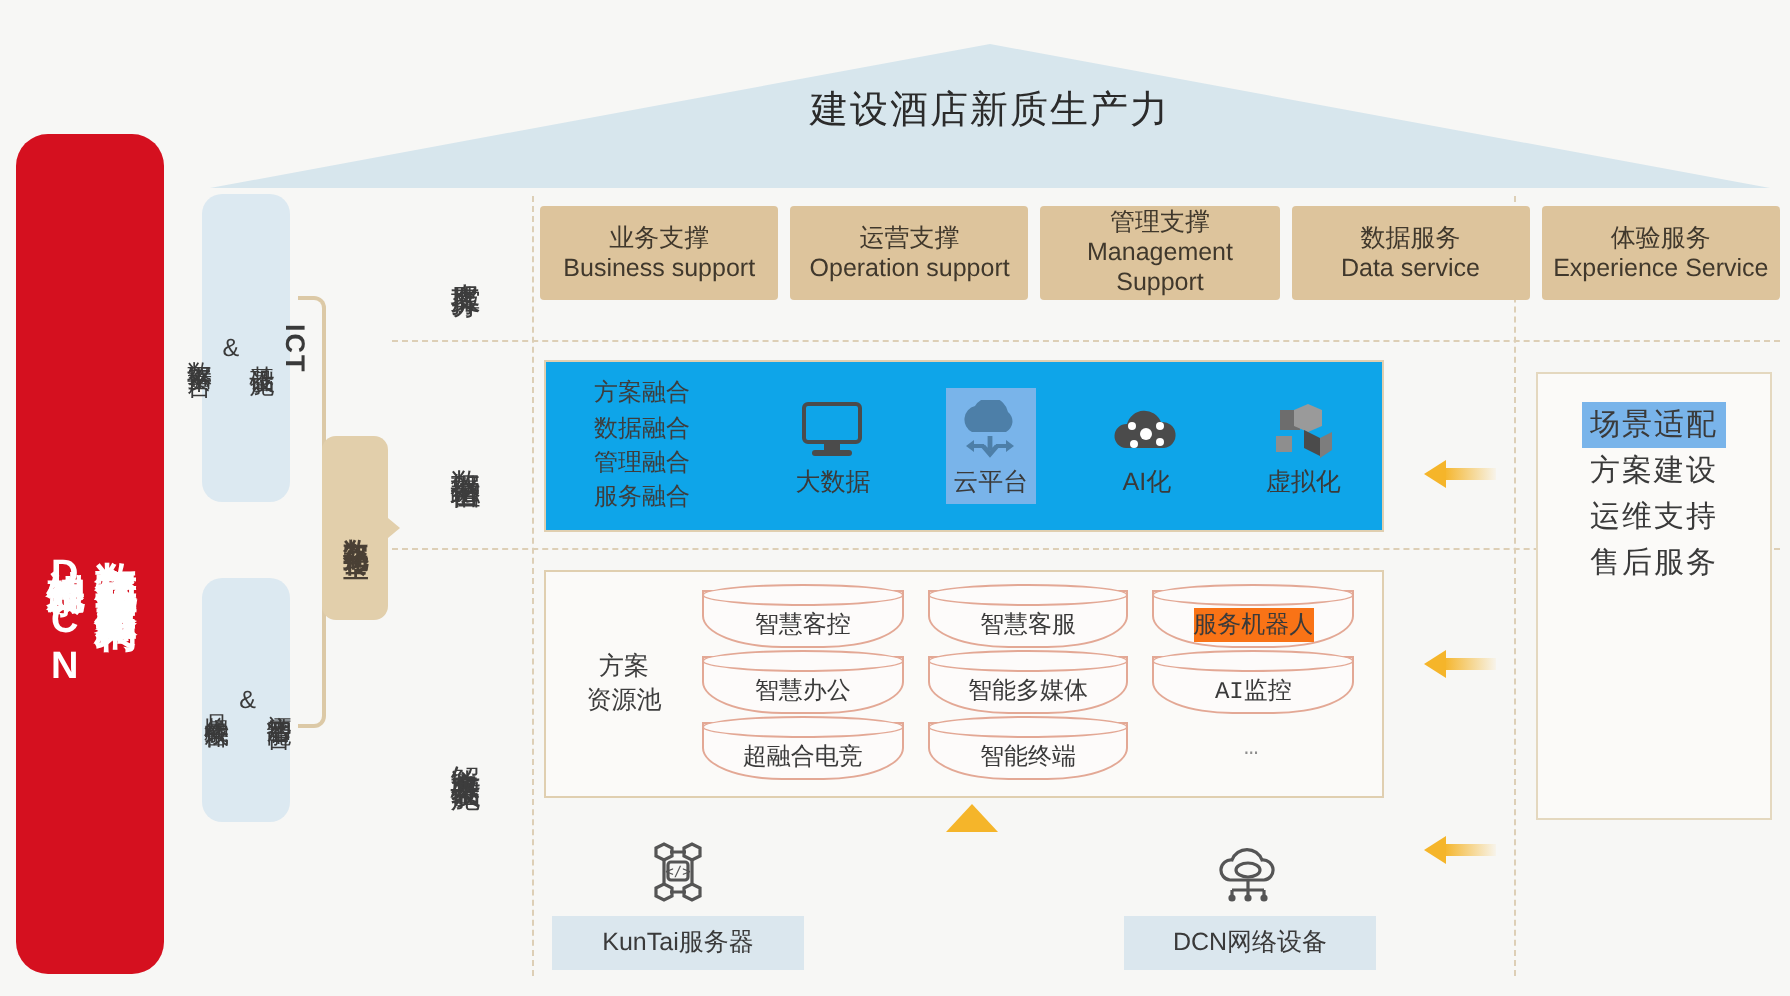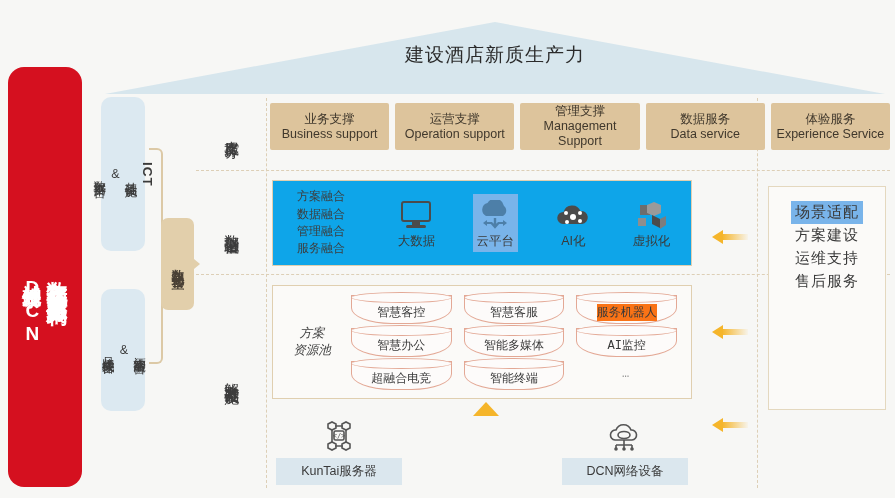--- a/index.html
+++ b/index.html
@@ -230,21 +230,20 @@
     background: #fbfaf8;
     display: flex;
     align-items: center;
   }
   .pool-title {
     width: 78px;
     text-align: center;
     font-size: 12.5px;
     color: #3d3d3d;
     line-height: 1.4;
-    font-style: italic;
   }
   .pool-grid {
     flex: 1;
     display: grid;
     grid-template-columns: repeat(3, 1fr);
     grid-auto-rows: 29px;
     gap: 4px 12px;
     padding-right: 14px;
     font-family: Liberation Mono, monospace;
   }

